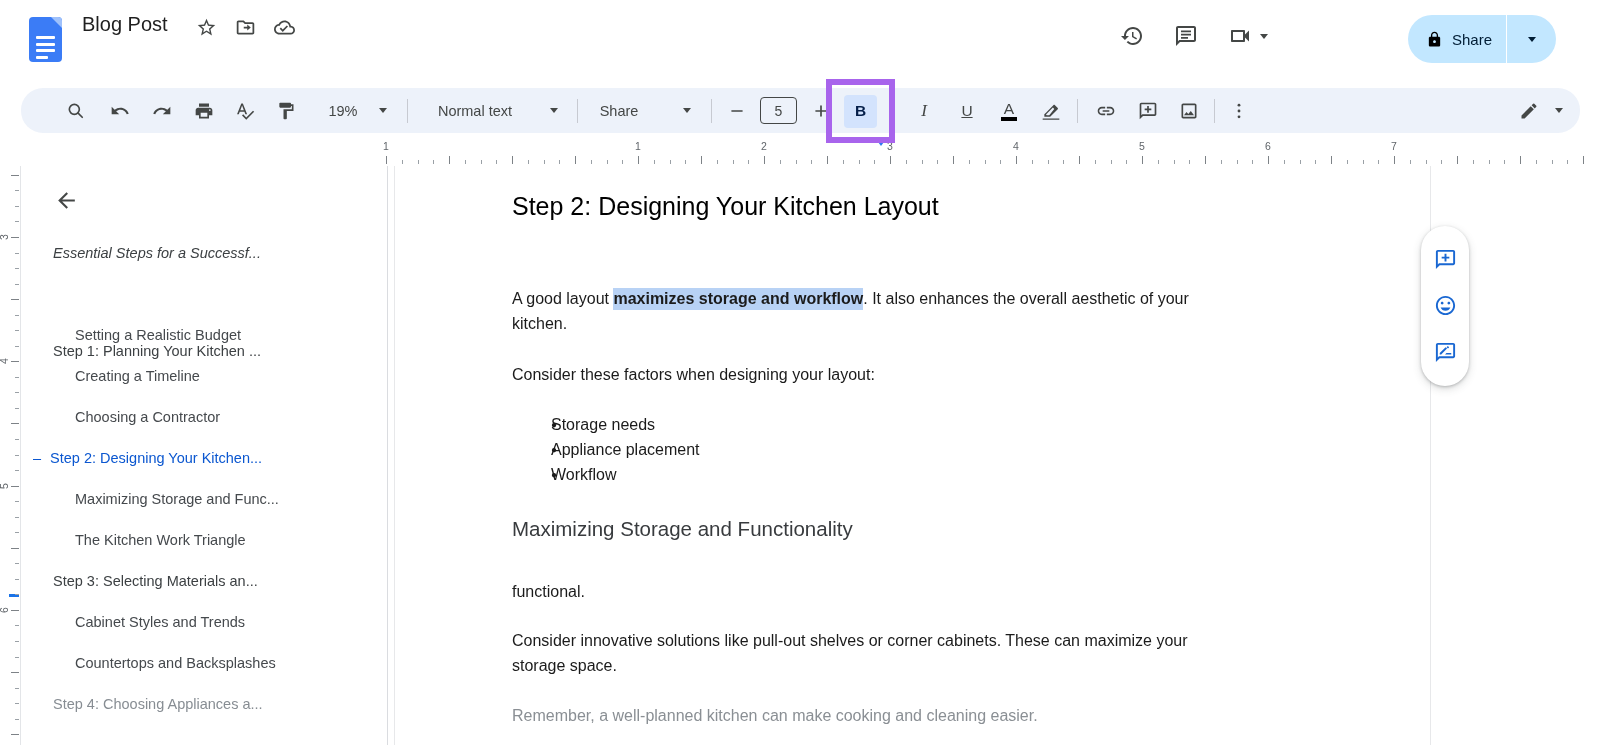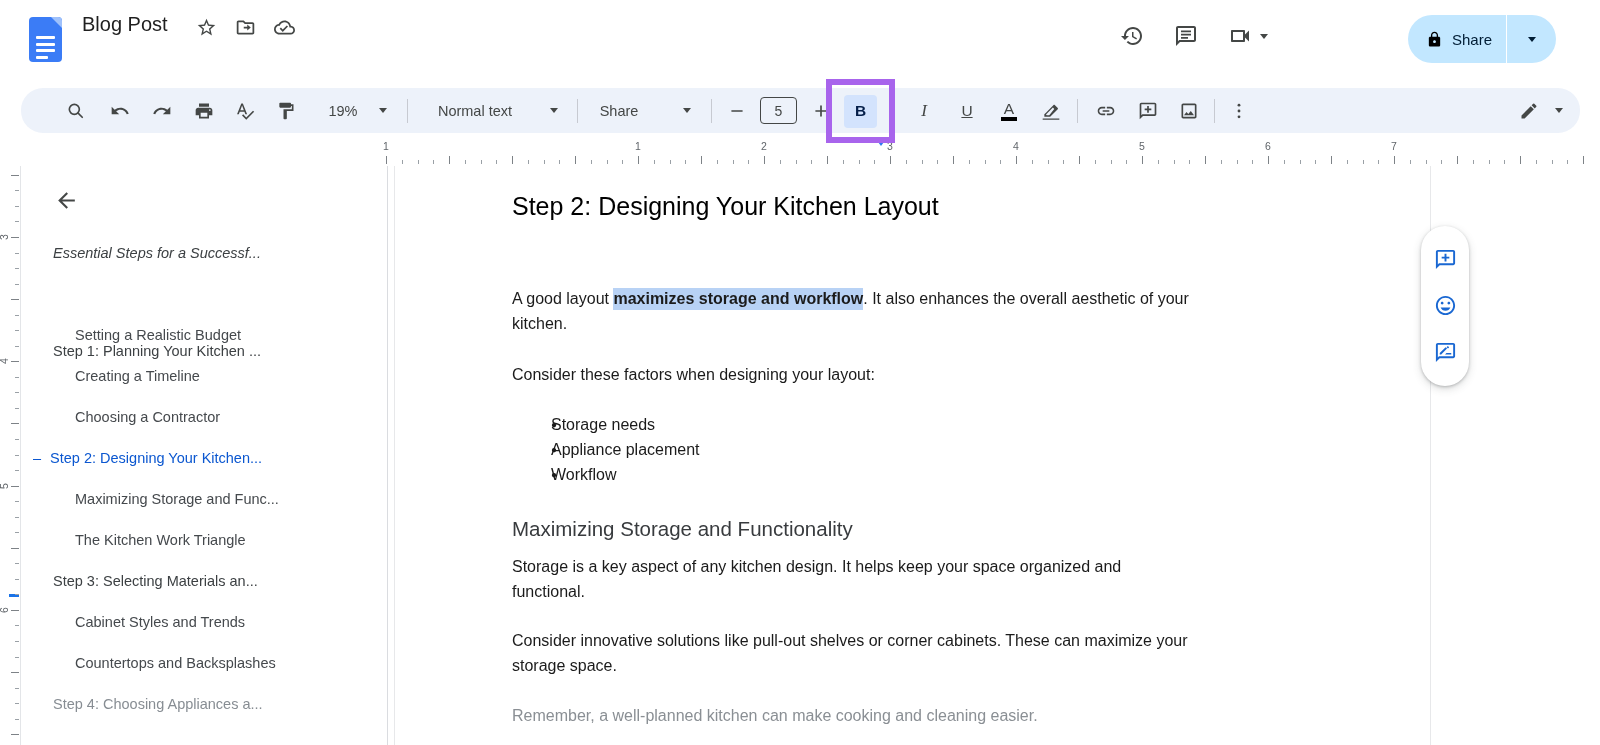--- a/index.html
+++ b/index.html
@@ -464,21 +464,21 @@
           <span class="bullet-dot" style="font-size: 10px; line-height: 25px;">●</span>
           <span>Appliance placement</span>
         </div>
         <div class="bullet-row">
           <span class="bullet-dot" style="font-size: 10px; line-height: 25px;">●</span>
           <span>Workflow</span>
         </div>
       </div>
     <div class="doc-text doc-h2" style="left:117px;top:350px;position:absolute">Maximizing Storage and Functionality</div>
     <div class="doc-text" style="left:117px;top:388px;position:absolute">
-      <span>Storage is a key aspect of any kitchen design. It helps keep your space organized and</span><br><span>functional.</span>
+      <br><span>functional.</span>
     </div>
     <div class="doc-text doc-p6" style="left:117px;top:537px;position:absolute">Remember, a well-planned kitchen can make cooking and cleaning easier.</div>
     <div class="doc-text" style="left:117px;top:462px;position:absolute">
       <span>Consider innovative solutions like pull-out shelves or corner cabinets. These can maximize your</span><br><span>storage space.</span>
     </div>
   </div>
 
   <div class="float-pill">
     <span class="picon">
         <svg viewBox="0 0 24 24">

